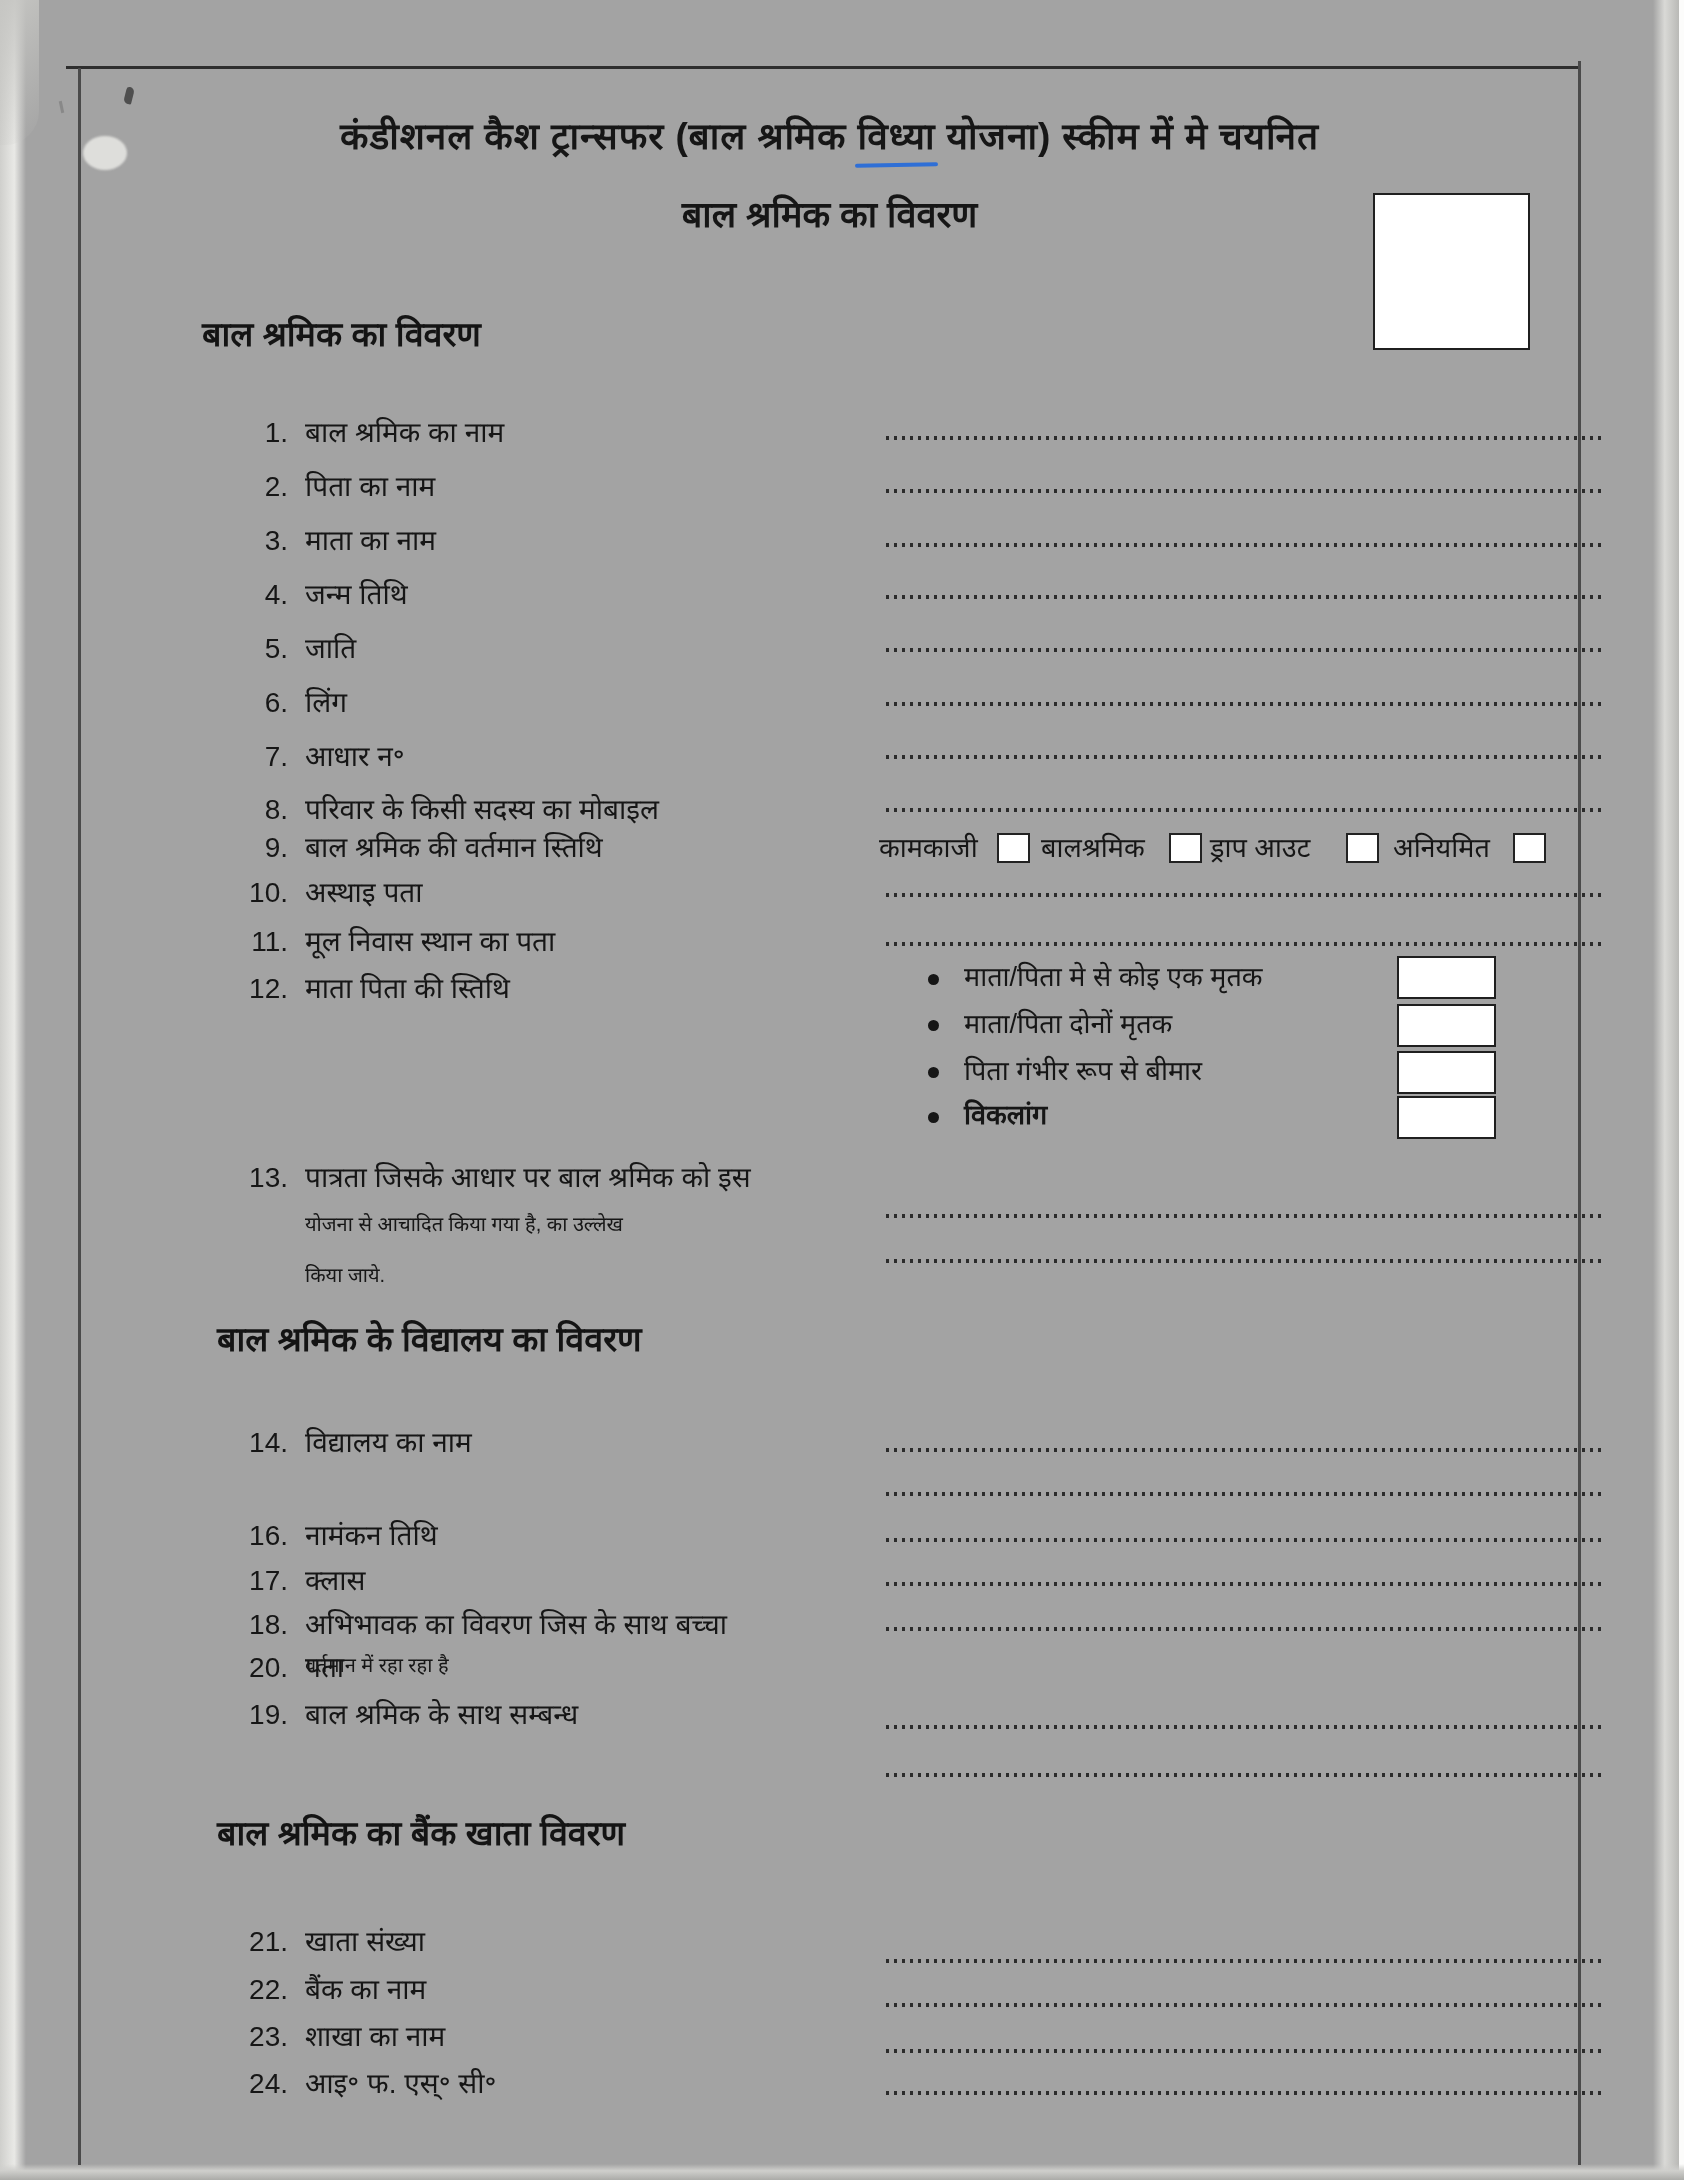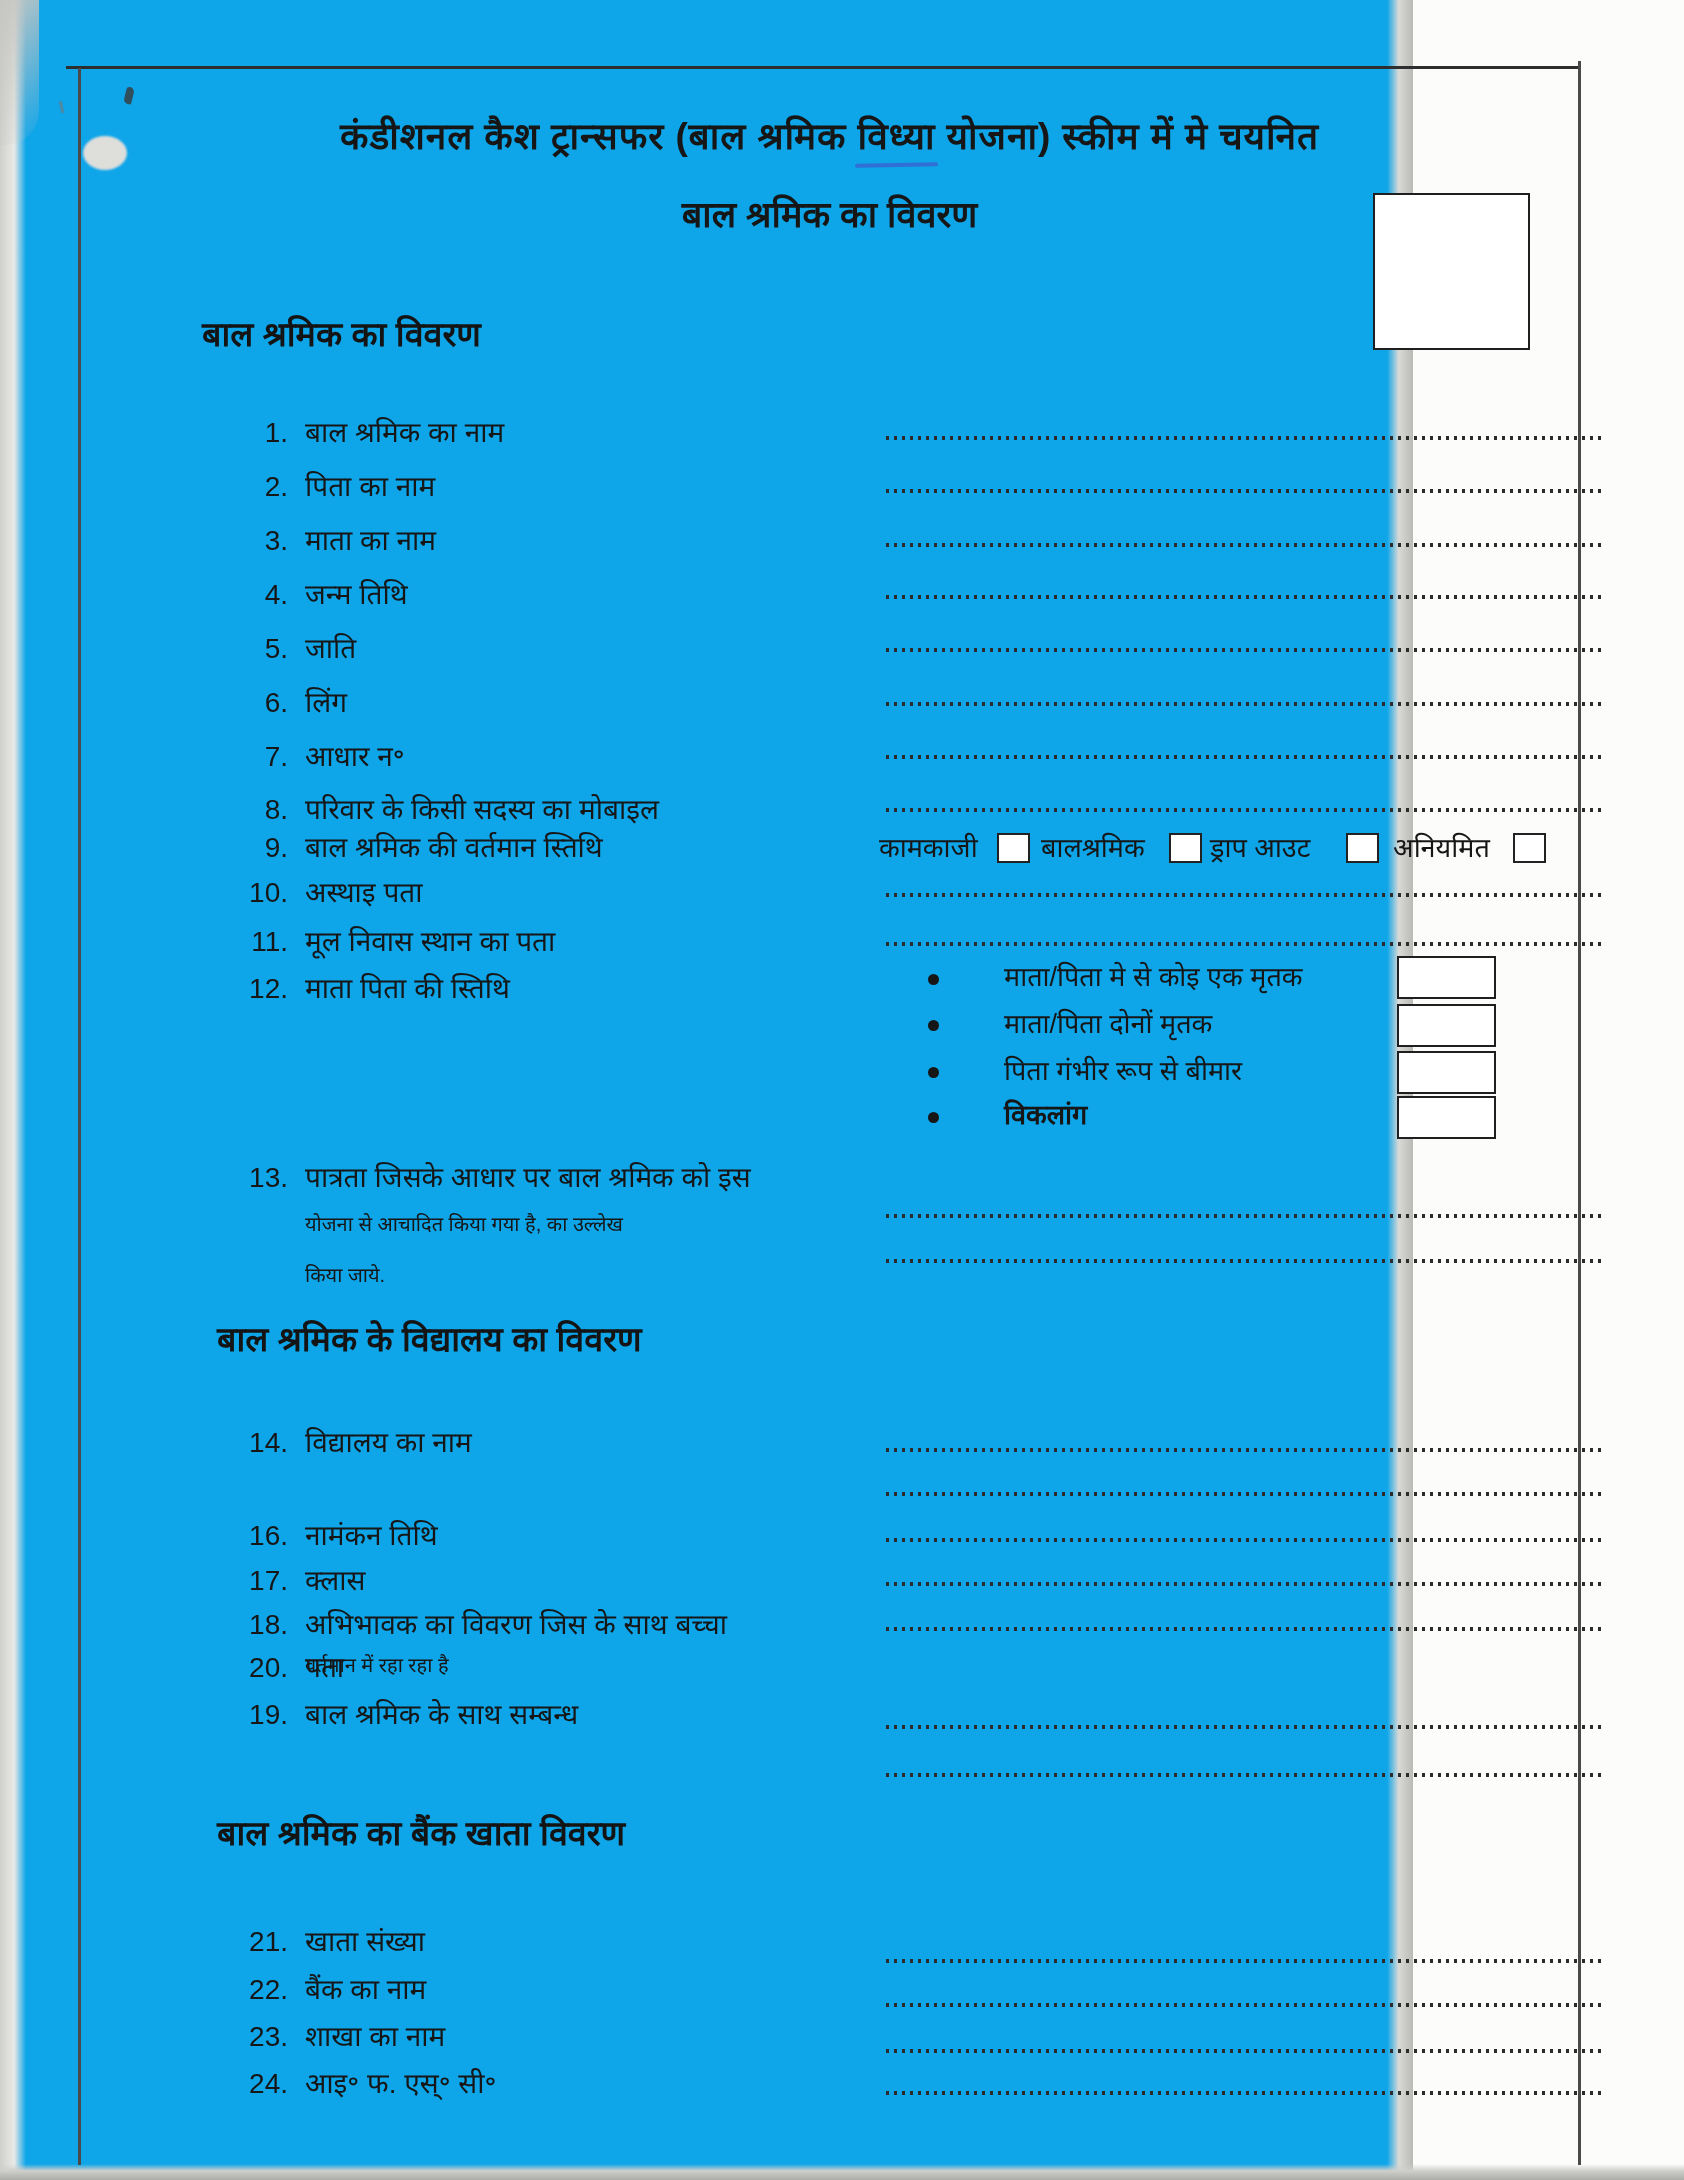--- a/index.html
+++ b/index.html
@@ -2,21 +2,21 @@
 <html style="font-size:13.6px"><head>
 <meta charset="utf-8">
 <style>
   html,body{
     margin:0;padding:0;
     width:1685px;height:2181px;
     background:#fcfcfb;
     font-family:"Liberation Sans","DejaVu Sans",sans-serif;
     overflow:hidden;
   }
-  .scan{position:absolute;inset:0;width:1413px;height:2181px;background:#0ea5e9;}
+  .scan{position:absolute;inset:0;width:1679px;height:2181px;background:#a3a3a3;}
   
   .edge{position:absolute;pointer-events:none;}
   .edge-left{left:0;top:0;width:25.6px;height:2181px;
     background:linear-gradient(to right,#cfcfcc,#e9e9e6 55%,rgba(255,255,255,0));}
   .edge-right{right:0;top:0;width:25.6px;height:2181px;
     background:linear-gradient(to left,#b9b9b6,#d9d9d6 55%,rgba(255,255,255,0));}
   .edge-bottom{left:0;bottom:0;width:1685px;height:17px;
     background:linear-gradient(to top,#a7a7a4,#cfcfcc 60%,rgba(255,255,255,0));}
   .corner-tl{left:0;top:0;width:39px;height:145px;border-radius:0 0 34px 0;
     background:linear-gradient(135deg,#c6c6c3,rgba(230,230,227,0));}
@@ -43,21 +43,21 @@
   .section-heading{position:absolute;font-size:34px;font-weight:bold;color:#141414;white-space:nowrap;}
   .item{position:absolute;display:flex;align-items:flex-start;font-size:28px;color:#161616;
     line-height:1.4;white-space:nowrap;}
   .item .num{display:inline-block;width:51px;text-align:right;margin-right:17px;flex:none;}
   .subline{position:absolute;left:305px;font-size:20px;color:#161616;line-height:1.4;white-space:nowrap;}
   .dots{position:absolute;left:886px;width:717px;height:4.3px;
     background:repeating-linear-gradient(90deg,#2b2b2b 0 3.4px,rgba(0,0,0,0) 3.4px 8px);}
   .status-label{position:absolute;font-size:27px;color:#161616;white-space:nowrap;}
   .checkbox{position:absolute;width:29px;height:25.6px;border:2.6px solid #222;background:#fff;}
   .bullet-row-dot{position:absolute;width:11px;height:11px;border-radius:50%;background:#161616;}
-  .bullet-label{position:absolute;font-size:27px;color:#161616;white-space:nowrap;margin-left:40px;}
+  .bullet-label{position:absolute;font-size:27px;color:#161616;white-space:nowrap;}
   .answer-box{position:absolute;left:1397px;width:95px;height:39px;border:2.6px solid #1f1f1f;background:#fff;}
 </style>
 </head>
 <body>
 
 <div class="scan">
 
   <div class="edge edge-left"></div>
   <div class="edge edge-right"></div>
   <div class="edge edge-bottom"></div>

